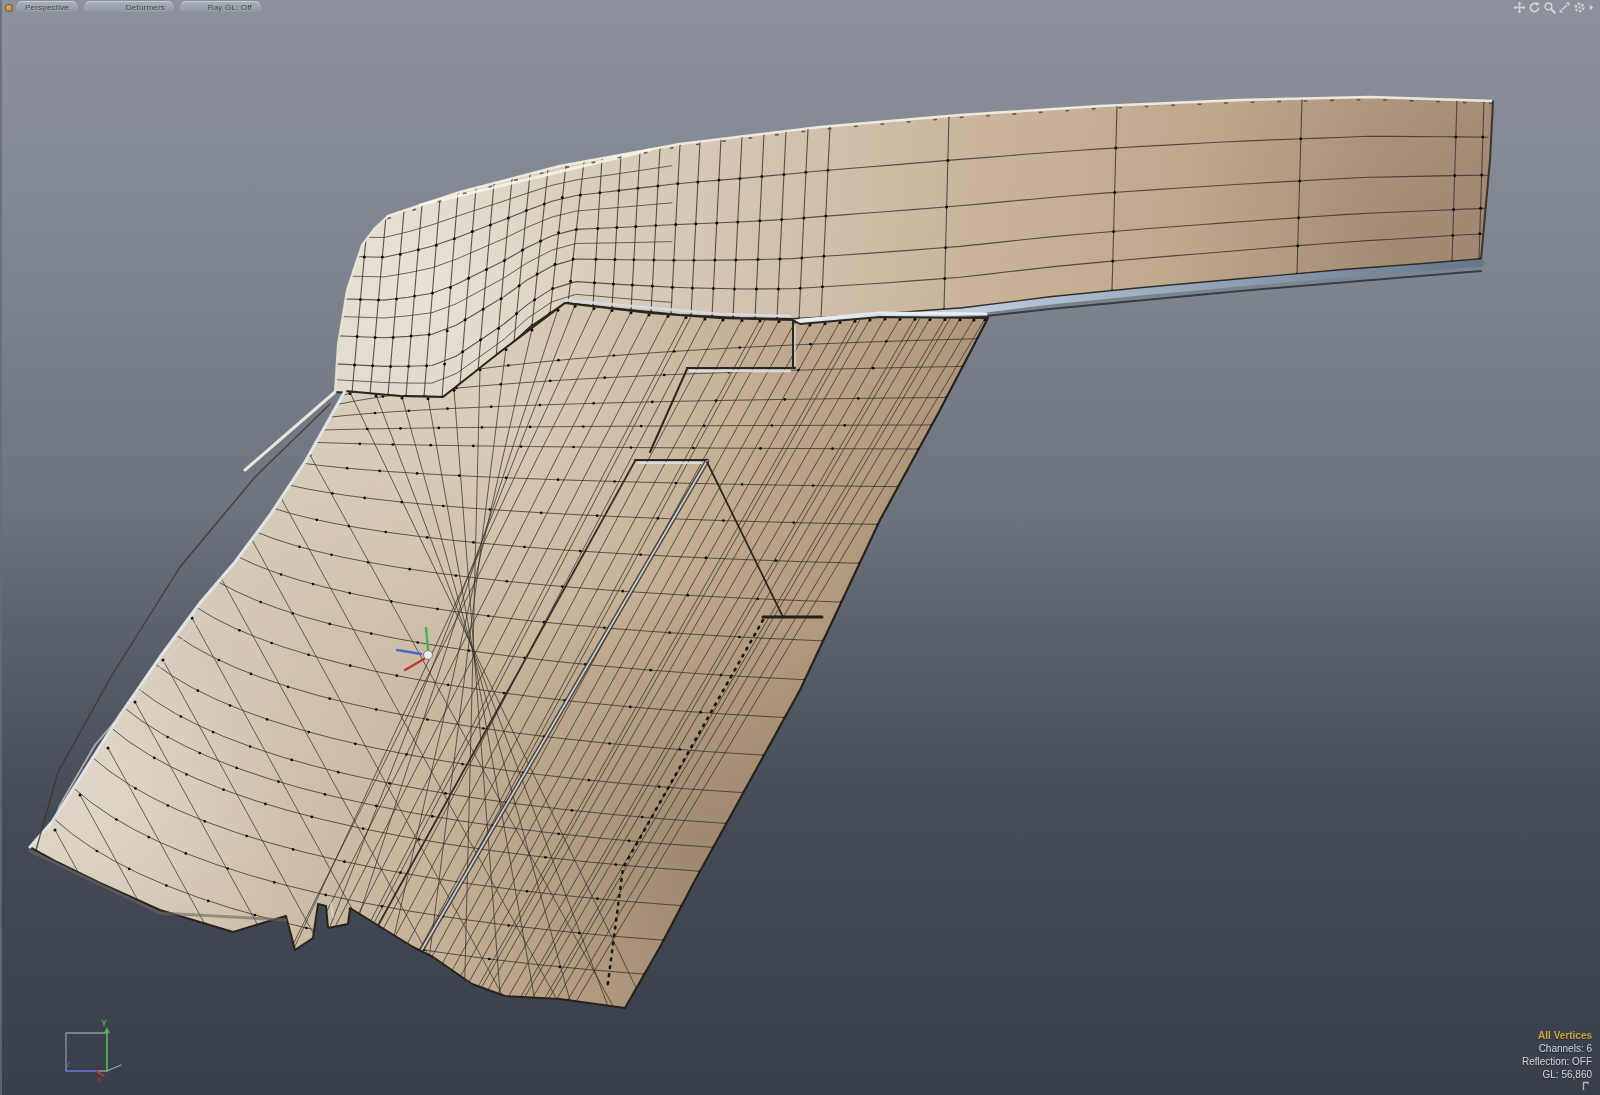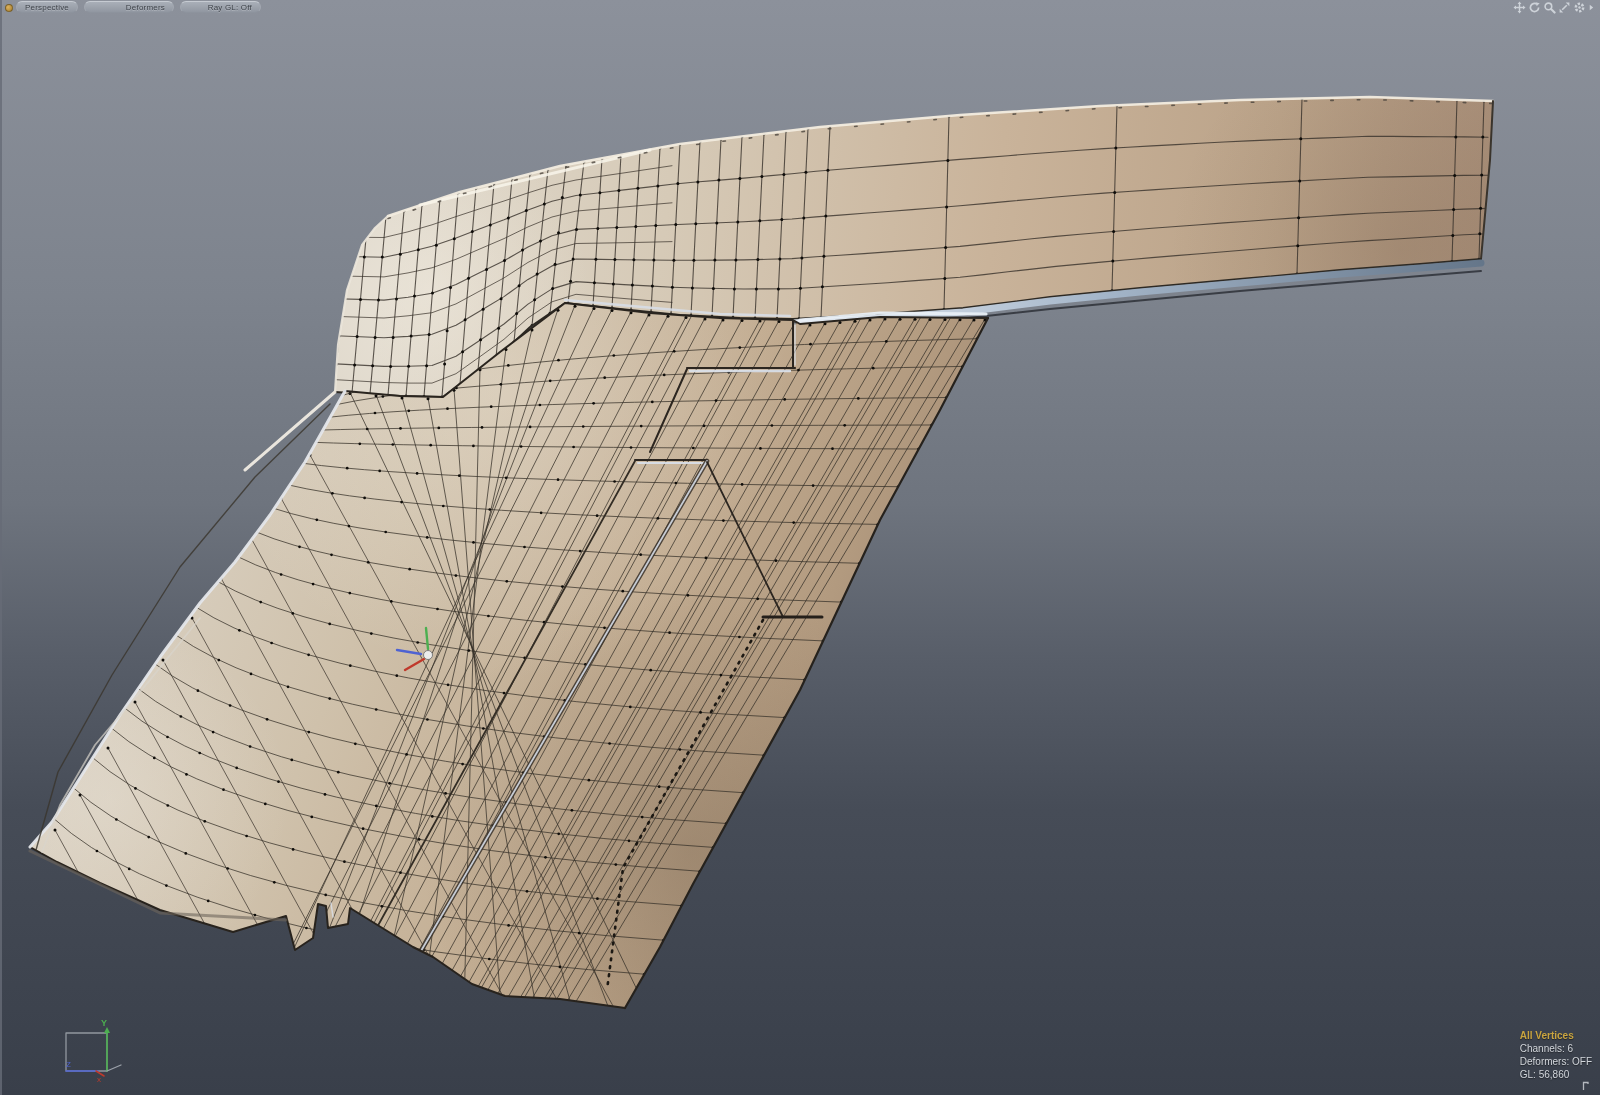--- a/index.html
+++ b/index.html
@@ -14,21 +14,21 @@
     background:linear-gradient(180deg,#a9afb8,#9197a1);
     border:1px solid;border-color:#c6cbd2 #a2a8b1 #8d939d #a2a8b1;
     text-shadow:0 1px 0 rgba(255,255,255,.25);cursor:default;}
   #indicator-dot{position:absolute;left:5px;top:4px;width:6px;height:6px;border-radius:50%;
     background:radial-gradient(circle at 35% 35%,#dcb25e,#a87f30);
     border:1px solid rgba(70,55,20,.55);z-index:5;}
   
   #toolbar-right{position:absolute;right:3px;top:1px;display:flex;align-items:center;gap:2px;z-index:5;}
   #toolbar-right span{display:inline-flex;}
   
-  #status-block{position:absolute;right:8px;bottom:14px;text-align:left;z-index:5;
+  #status-block{position:absolute;right:8px;bottom:14px;text-align:right;z-index:5;
     font-size:10px;line-height:13px;color:#d2d6db;text-shadow:0 1px 1px rgba(0,0,0,.45);}
   #status-block .accent{font-weight:bold;}
   #corner-mark{position:absolute;right:10px;bottom:4px;z-index:5;}
 </style>
 </head>
 <body>
 
 <div id="stage">
   <svg id="scene" width="1600" height="1095" viewBox="0 0 1600 1095">
       <defs>
@@ -751,20 +751,20 @@
       <span>
         <svg width="9" height="13" viewBox="0 0 13 13">
           <path d="M2.5,2.5 L7.5,6.5 L2.5,10.5 Z" fill="#cdd2d8"></path>
         </svg>
       </span>
     </div>
 
   <div id="status-block" style="color: rgb(210, 214, 219);">
     <div class="accent" style="color: rgb(201, 164, 63);">All Vertices</div>
     <div>Channels: 6</div>
-    <div>Deformers: OFF</div>
+    <div>Reflection: OFF</div>
     <div>GL: 56,860</div>
   </div>
 
   <svg id="corner-mark" width="8" height="10">
     <path d="M1.5,9 L1.5,1.5 L6,1.5 L6,3" stroke="#b4b8be" stroke-width="1.3" fill="none"></path>
   </svg>
 </div>
 
 </body></html>

